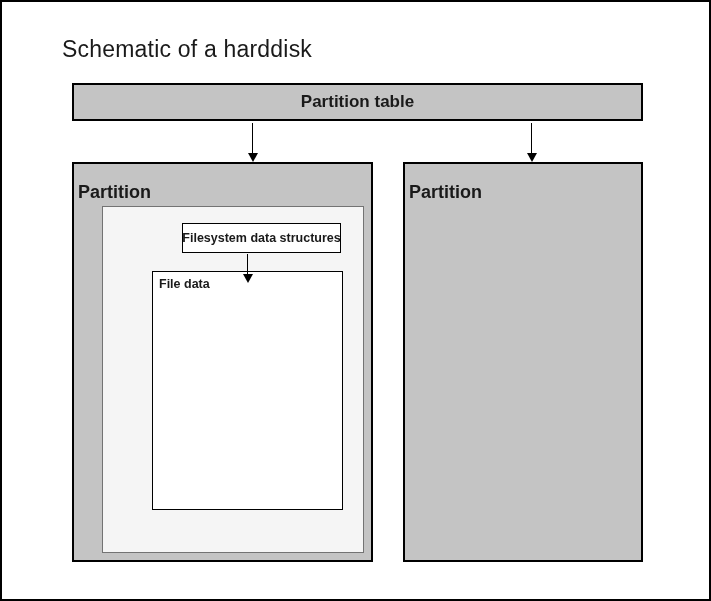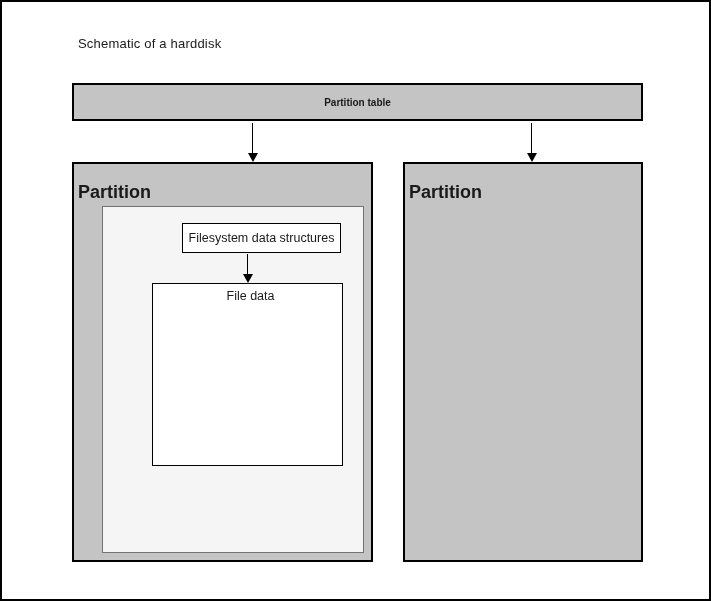--- a/index.html
+++ b/index.html
@@ -7,57 +7,57 @@
     position: relative;
     width: 711px; height: 601px;
     box-sizing: border-box;
     border: 2px solid var(--frame-border, #000000);
     background: var(--page-bg, #ffffff);
     font-family: "Liberation Sans", "DejaVu Sans", sans-serif;
     color: var(--text, #1a1a1a);
     overflow: hidden;
   }
   .title {
-    position: absolute; left: 76px; top: 34px;
-    font-size: 13px; font-weight: 400; letter-spacing: 0.2px;
+    position: absolute; left: 60px; top: 34px;
+    font-size: 23px; font-weight: 400; letter-spacing: 0.2px;
   }
   .box { position: absolute; box-sizing: border-box; }
   .partition-table {
     left: 70px; top: 81px; width: 571px; height: 38px;
     background: var(--partition-fill, #c4c4c4);
     border: 2px solid var(--partition-border, #000000);
     display: flex; align-items: center; justify-content: center;
   }
-  .bold-lbl { font-size: 10px; font-weight: 700; }
+  .bold-lbl { font-size: 17px; font-weight: 700; }
   .partition {
     background: var(--partition-fill, #c4c4c4);
     border: 2px solid var(--partition-border, #000000);
   }
   .partition-left  { left: 70px;  top: 160px; width: 301px; height: 400px; }
   .partition-right { left: 401px; top: 160px; width: 240px; height: 400px; }
   .partition-lbl { position: absolute; left: 4px; top: 18px; font-size: 18px; font-weight: 700; }
   .inner-area {
     position: absolute; left: 28px; top: 42px; width: 262px; height: 347px;
     box-sizing: border-box;
     background: var(--inner-fill, #f5f5f5);
     border: 1px solid var(--inner-border, #737373);
   }
   .leaf {
     position: absolute; box-sizing: border-box;
     background: var(--leaf-fill, #ffffff);
     border: 1px solid var(--leaf-border, #000000);
-    font-size: 12.5px; font-weight: 400; text-align: center;
+    font-size: 12.5px; font-weight: 700;
   }
   .fs-box {
     left: 79px; top: 16px; width: 159px; height: 30px;
     display: flex; align-items: center; justify-content: center;
     white-space: nowrap;
   }
   .fd-box {
-    left: 49px; top: 76px; width: 191px; height: 183px;
+    left: 49px; top: 64px; width: 191px; height: 239px;
     padding: 5px 0 0 6px;
   }
   .arrow {
     position: absolute; width: 11px;
     display: flex; flex-direction: column; align-items: center;
   }
   .arrow-line { width: 1.5px; flex: 1; background: var(--arrow, #000000); }
   .arrow-head {
     width: 0; height: 0;
     border-left: 5.5px solid transparent;

